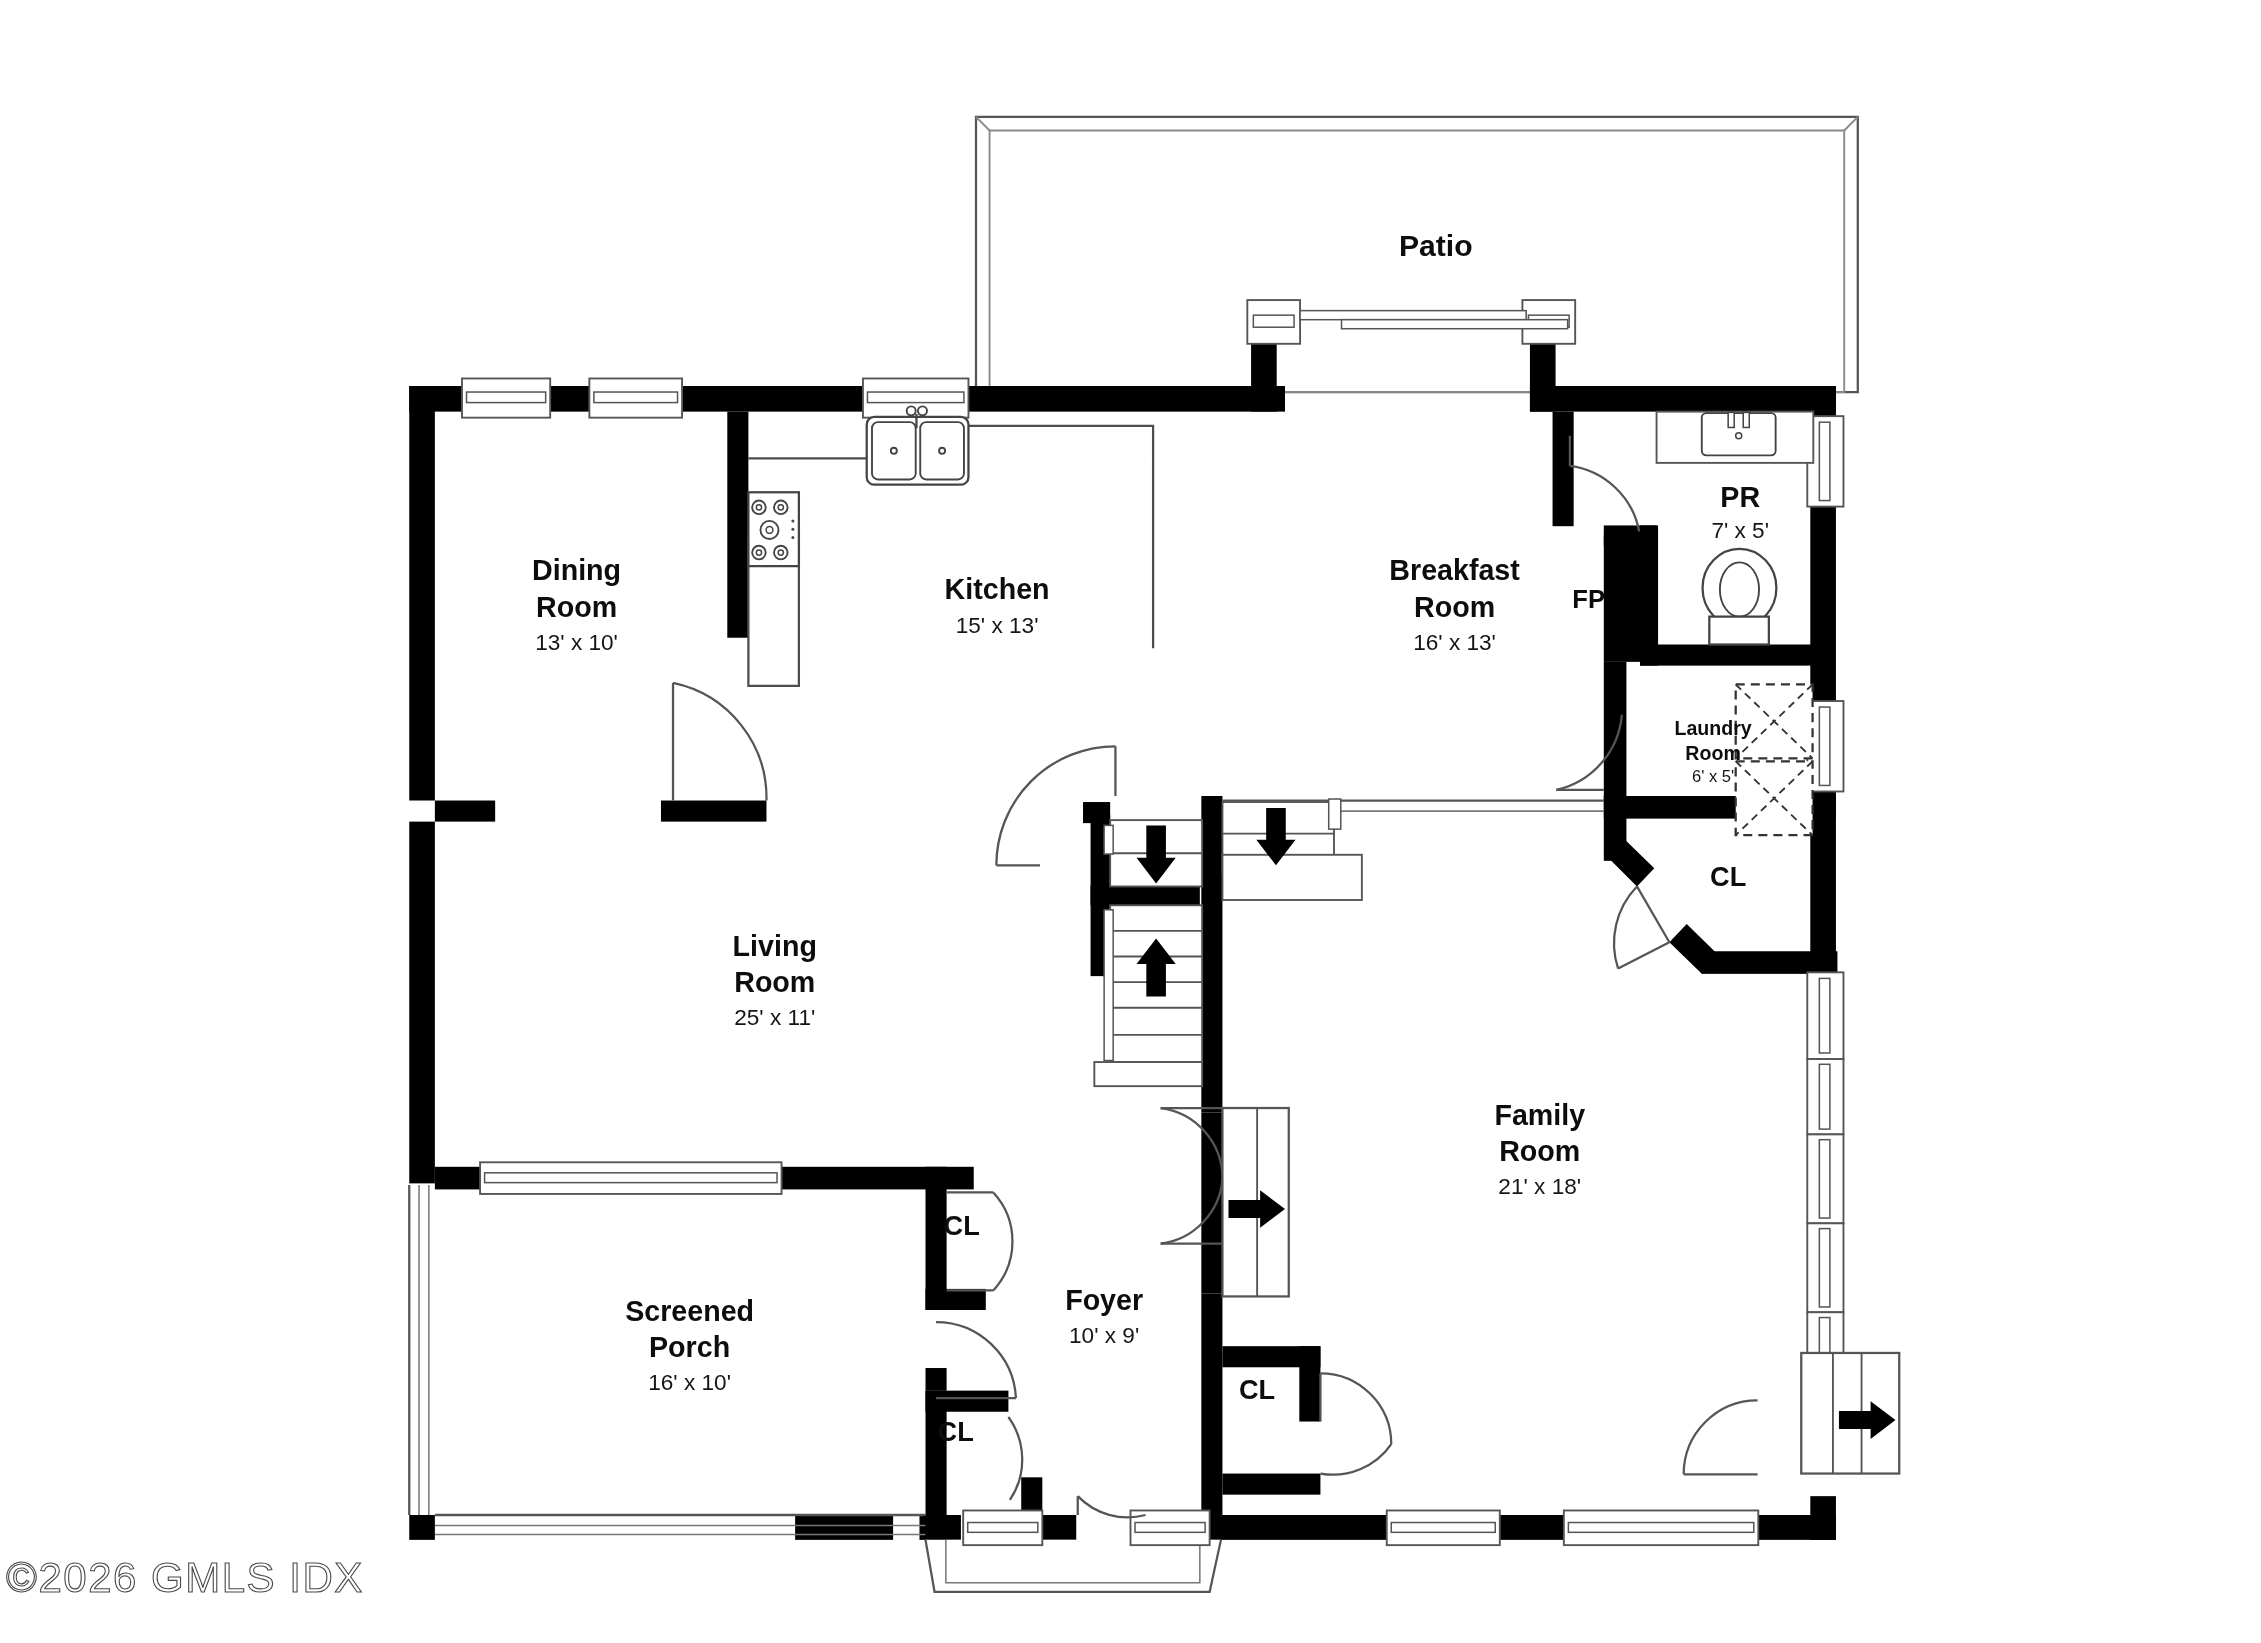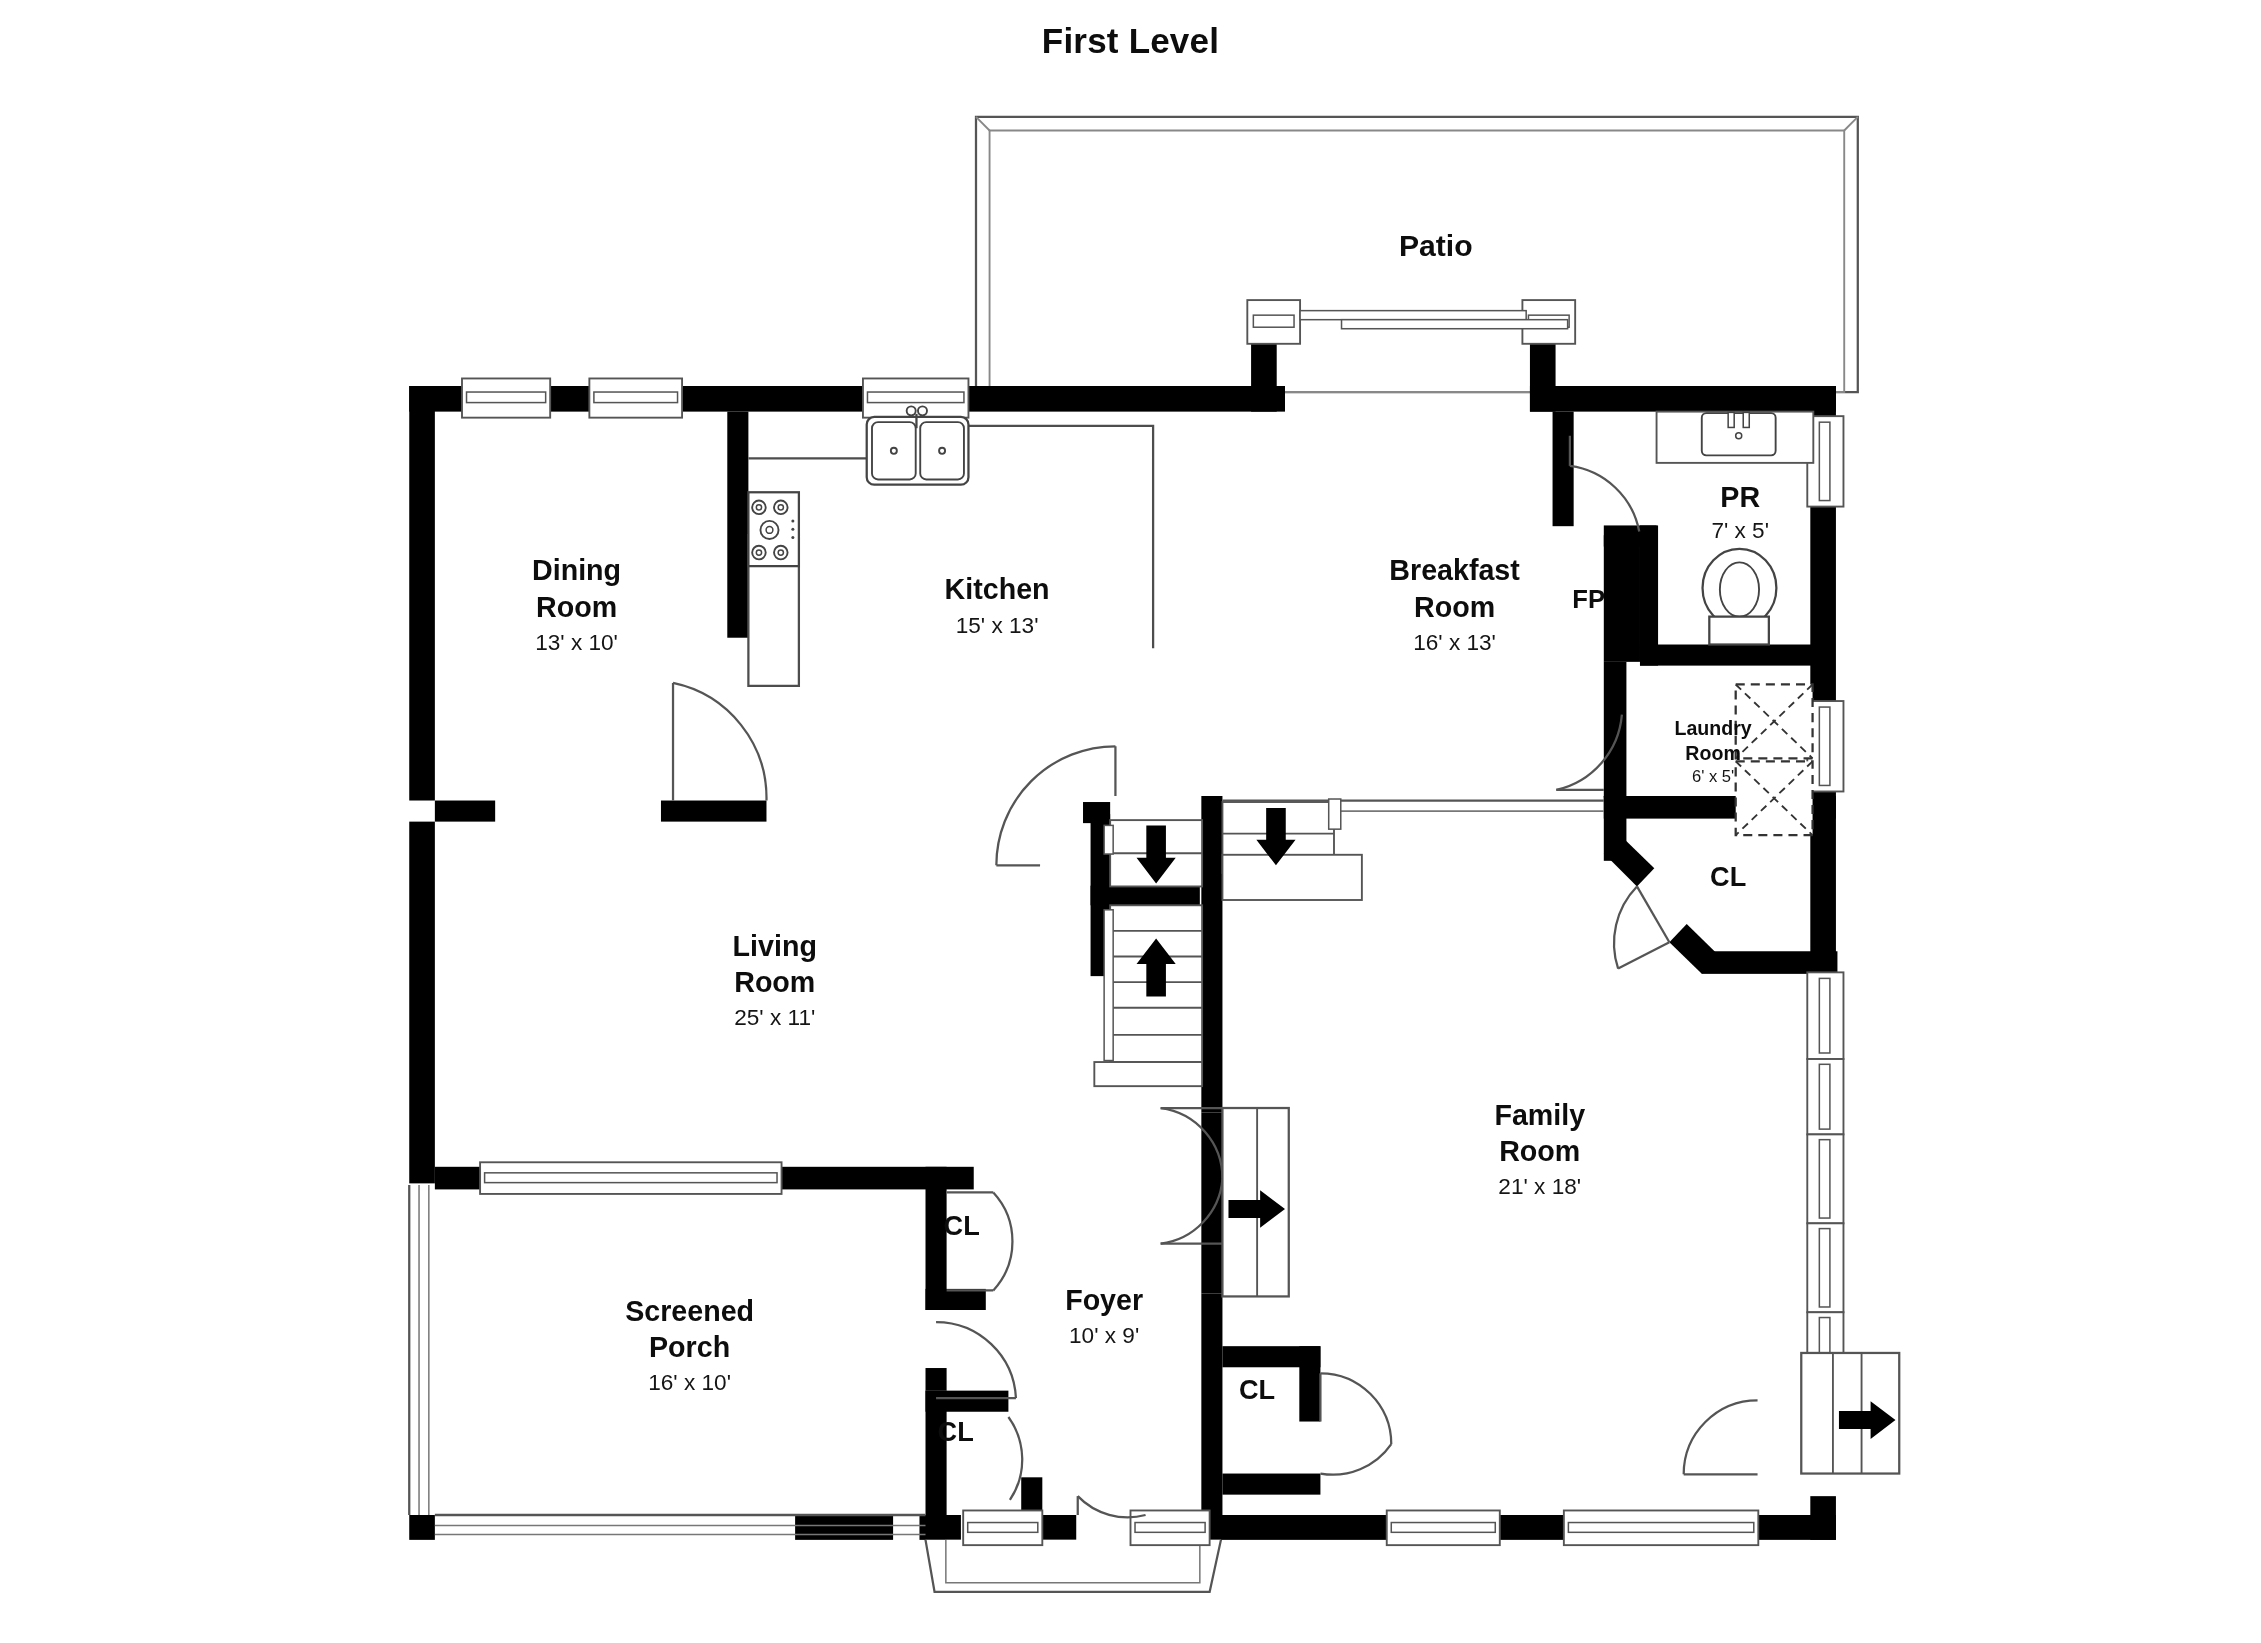--- a/index.html
+++ b/index.html
@@ -58,21 +58,20 @@
     -webkit-text-stroke: 1.1px #4a4a4a;
     letter-spacing: 1.5px;
     white-space: nowrap;
   }
 </style>
 </head>
 <body>
 
 <div id="plan-root">
 
-  <div class="page-title">First Level</div>
 
   <svg id="floorplan-svg" width="2261" height="1644" viewBox="0 0 3000 2181">
 
     <g>
       <path d="M1295 155 L2465 155 L2465 520 L1295 520 Z" fill="none" stroke="#555" stroke-width="3"></path>
       <path d="M1313 173 L2447 173 L2447 520 L1313 520 Z" fill="none" stroke="#888" stroke-width="2.5"></path>
       <line x1="1295" y1="155" x2="1313" y2="173" stroke="#888" stroke-width="2.5"></line>
       <line x1="2465" y1="155" x2="2447" y2="173" stroke="#888" stroke-width="2.5"></line>
     </g>
 
@@ -476,15 +475,16 @@
       <text class="rm-name" x="1268" y="1912" font-size="36">CL</text>
       <text class="rm-name" x="1668" y="1856" font-size="36">CL</text>
       <text class="rm-name" x="2293" y="1175" font-size="36">CL</text>
 
       <text class="rm-name" x="2108" y="806" font-size="34">FP</text>
 
     </g>
 
   </svg>
 
+  <div class="copyright">©2026 GMLS IDX</div>
 
 </div>
 
 
 </body></html>

